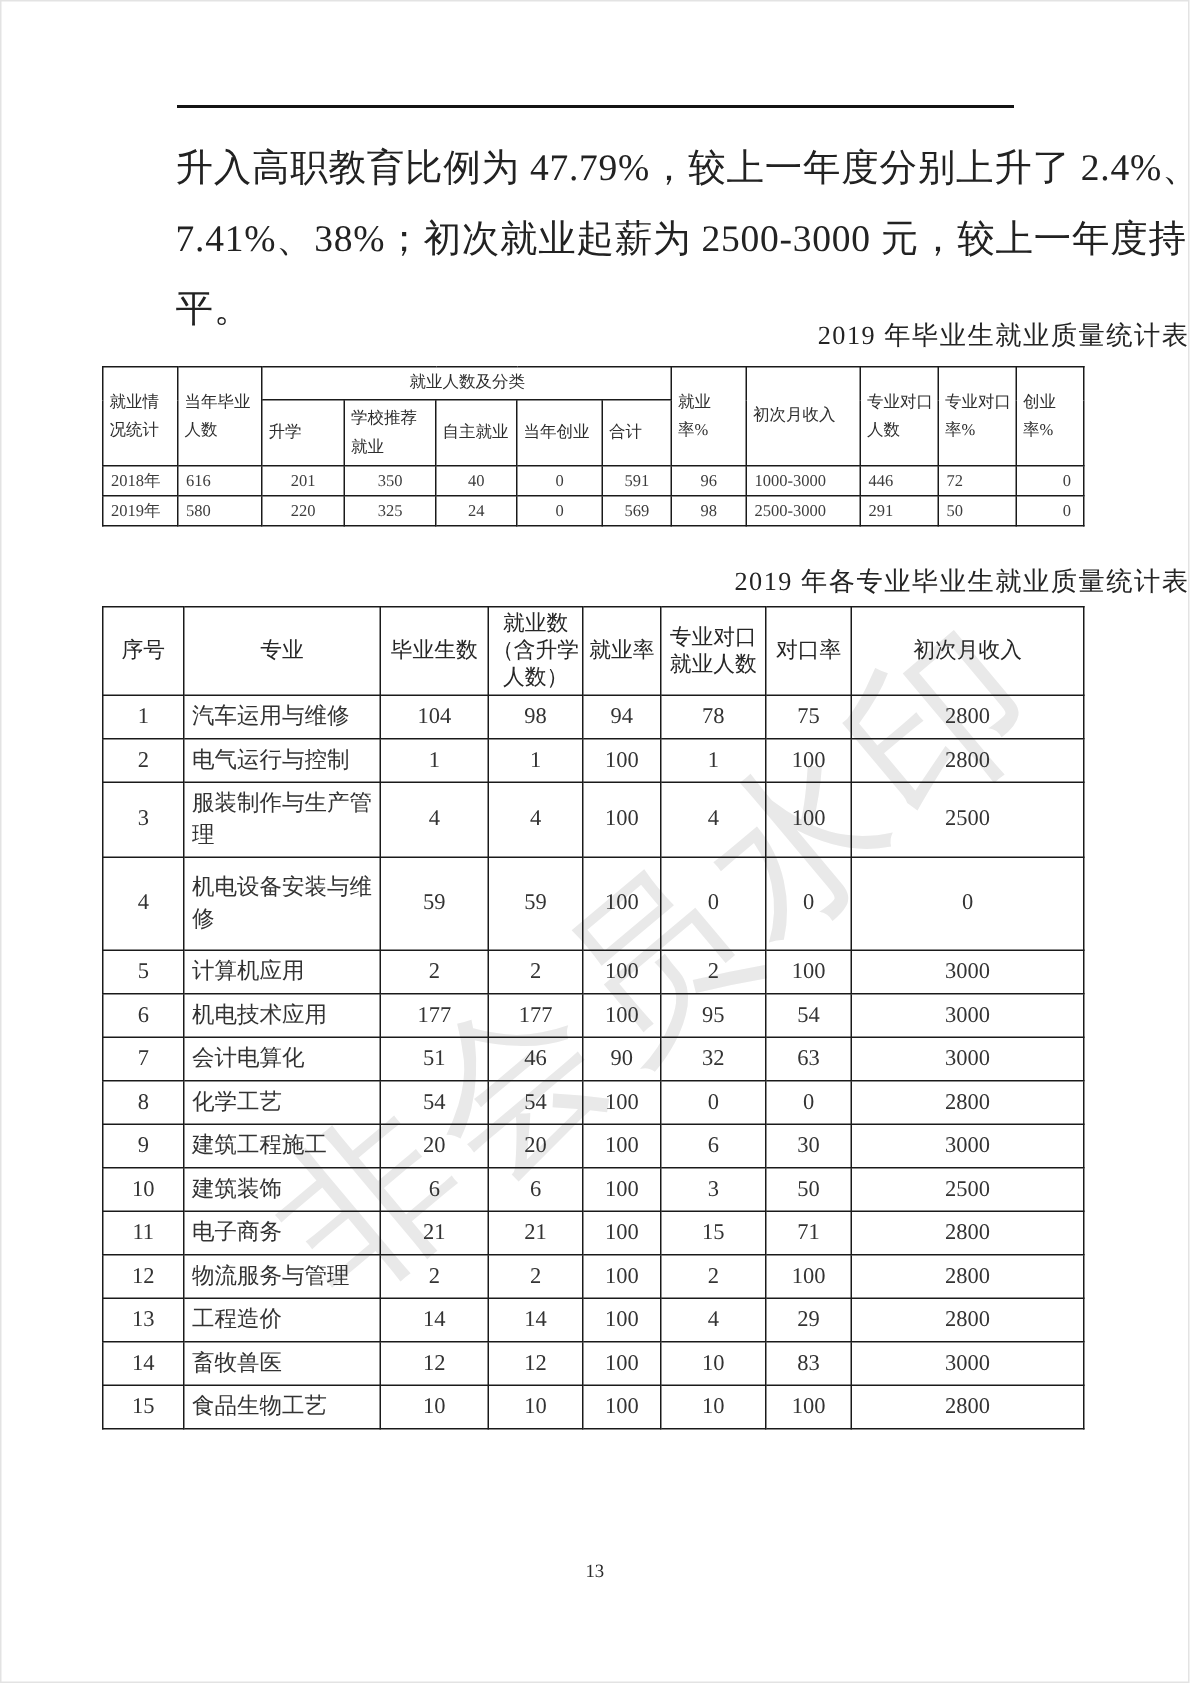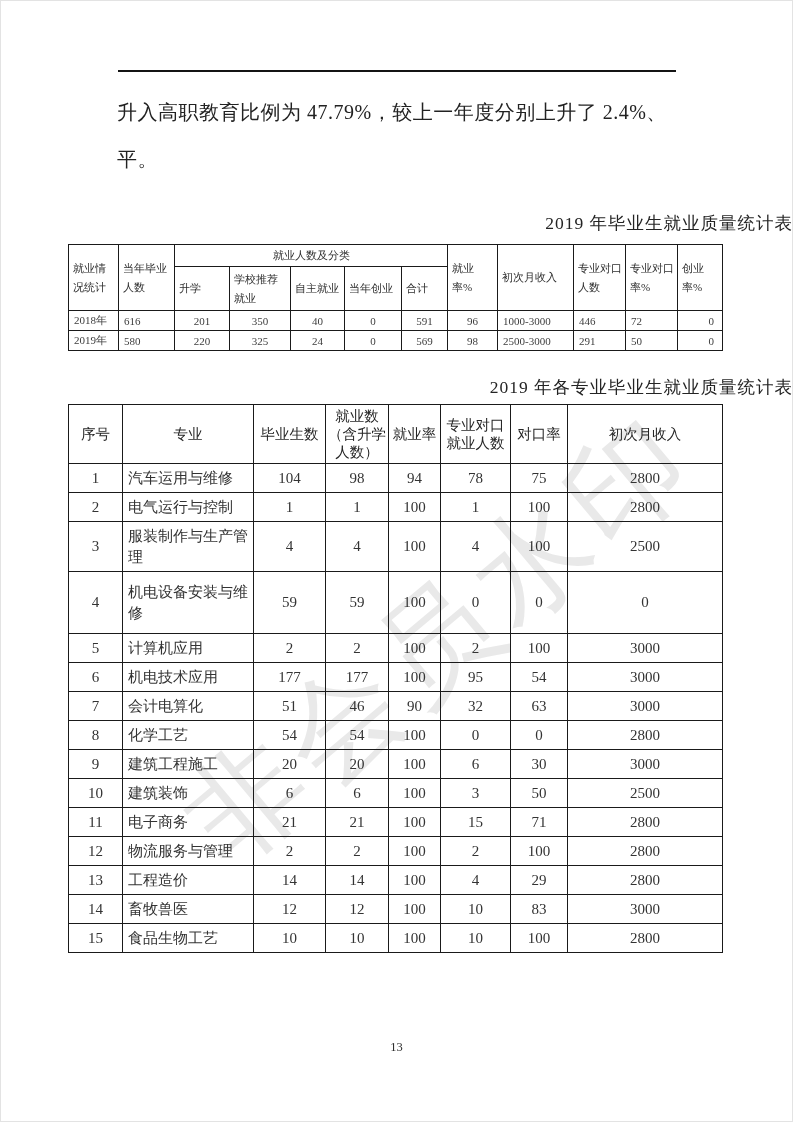--- a/index.html
+++ b/index.html
@@ -20,21 +20,21 @@
     color:#e9e9e9;z-index:0;user-select:none;
   }
   
   .header-rule{
     position:absolute;left:118px;top:70px;width:558px;
     border-top:2px solid #141414;z-index:1;
   }
   
   .para{
     position:absolute;left:117px;top:89px;width:572px;
-    font-size:20px;line-height:47px;letter-spacing:.5px;z-index:1;
+    font-size:25px;line-height:47px;letter-spacing:.5px;z-index:1;
     color:#222;
   }
   .para div{white-space:nowrap;}
   
   .tbl-title{
     position:absolute;left:0;width:793px;text-align:right;
     font-size:17.5px;letter-spacing:1px;color:#242424;z-index:1;
   }
   #title1{top:211px;}
   #title2{top:375px;}
@@ -78,20 +78,21 @@
 </style>
 </head>
 <body>
 
 <div class="watermark">非会员水印</div>
 
 <div class="header-rule"></div>
 
 <div class="para">
   <div>升入高职教育比例为 47.79%，较上一年度分别上升了 2.4%、</div>
+  <div>7.41%、38%；初次就业起薪为 2500-3000 元，较上一年度持</div>
   <div>平。</div>
 </div>
 
 <div class="tbl-title" id="title1">2019 年毕业生就业质量统计表</div>
 
 <table id="table1">
   <colgroup>
     <col style="width:50px">
       <col style="width:56px">
       <col style="width:55px">

